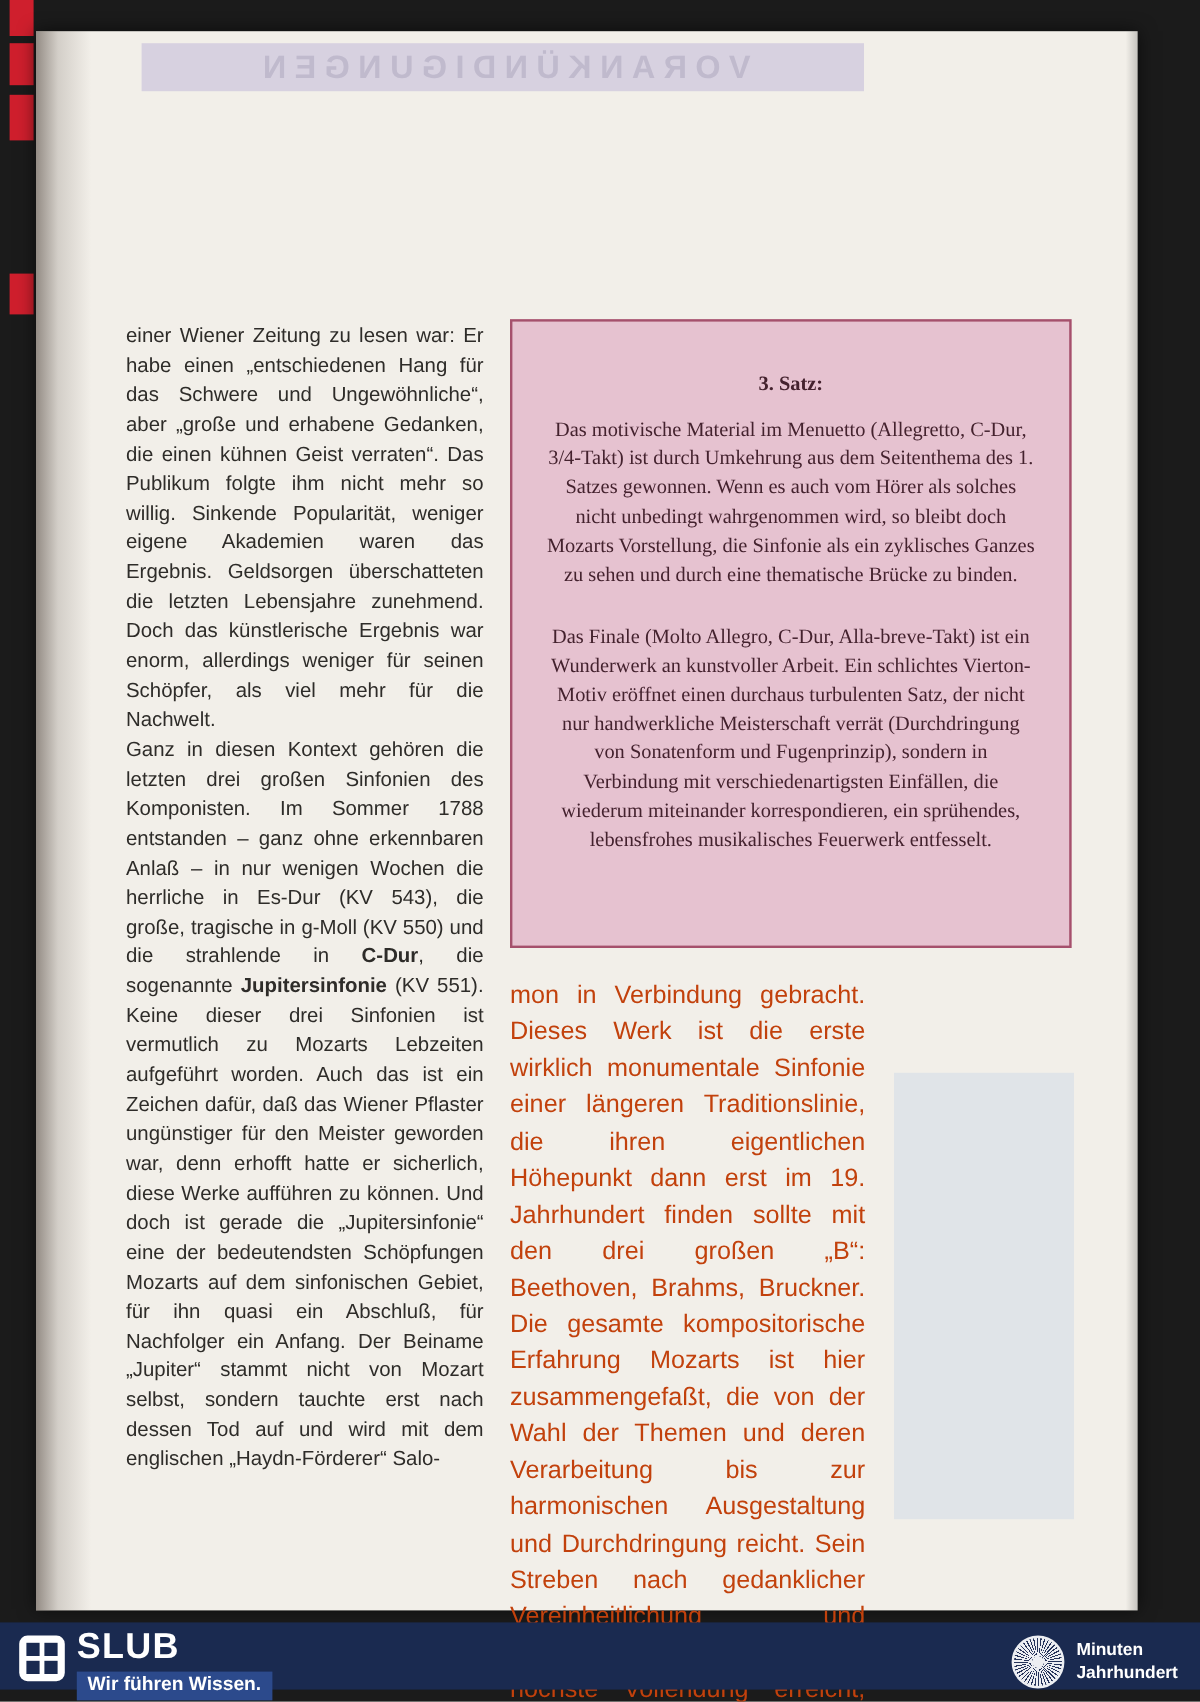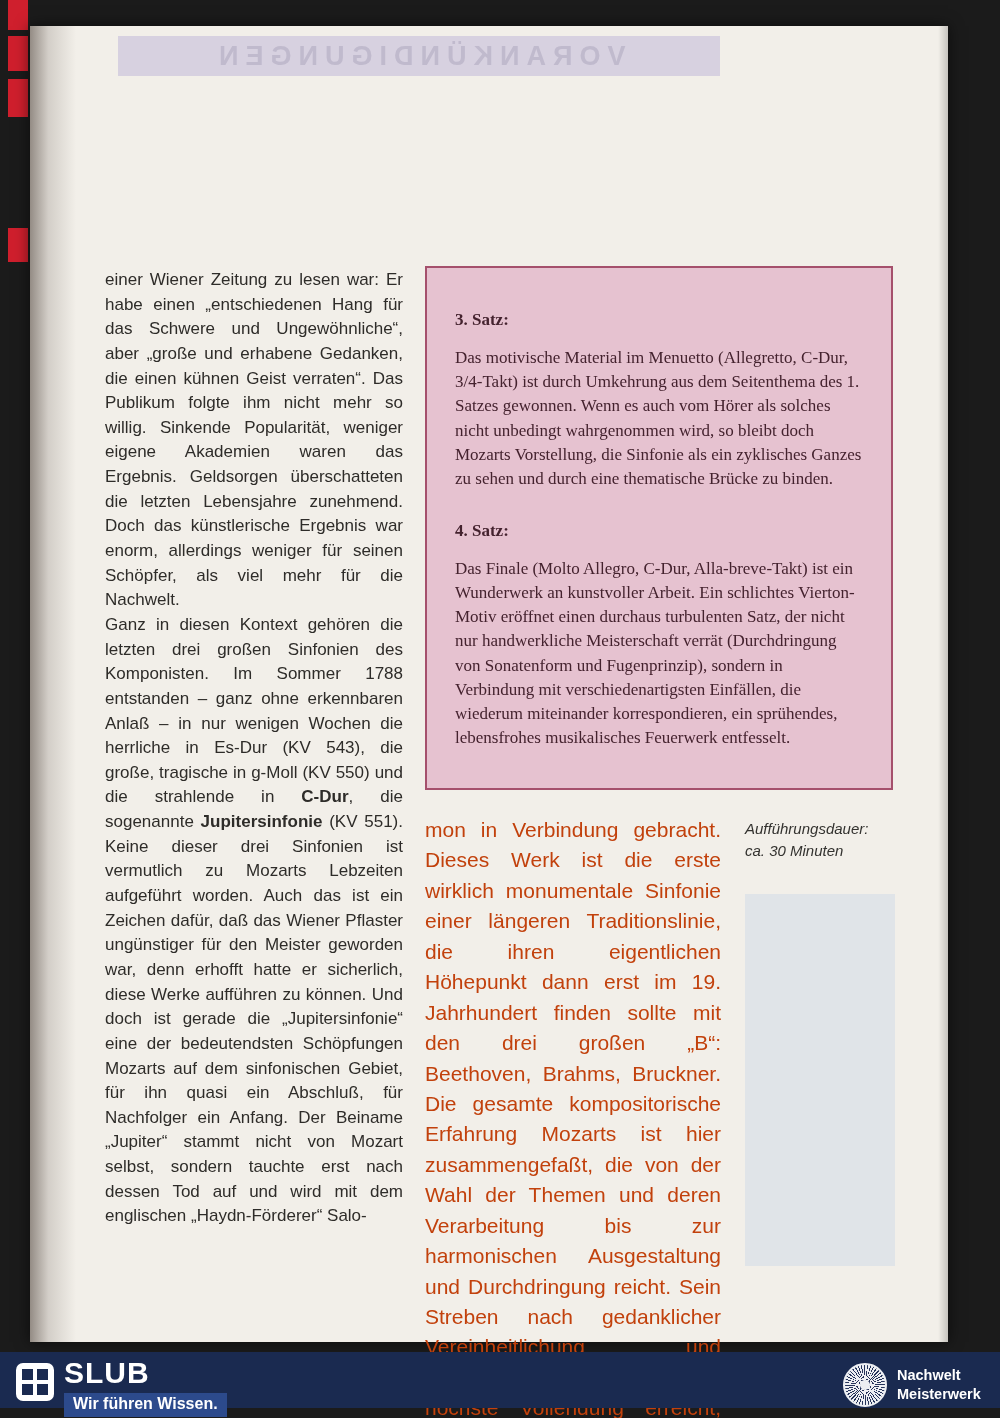--- a/index.html
+++ b/index.html
@@ -51,21 +51,21 @@
     font-size:17px; line-height:1.45; text-align:justify;
     color:#2e2c29;
   }
   .col-left p { margin:0; }
 
   
   .info-box {
     position:absolute; left:395px; top:240px; width:468px; height:524px;
     background:#e6c2d0; border:2px solid #a5506c;
     padding:40px 28px 0;
-    text-align:left;
+    text-align:center;
     font-family:"Liberation Serif", serif;
     color:#44222e; font-size:17px; line-height:1.42;
     overflow:hidden;
   }
   .box-heading { font-weight:bold; margin-bottom:14px; }
   .box-section + .box-section { margin-top:28px; }
 
   
   .col-mid {
     position:absolute; left:395px; top:789px; width:296px;
@@ -137,48 +137,43 @@
     <p>einer Wiener Zeitung zu lesen war: Er habe einen „entschiedenen Hang für das Schwere und Ungewöhnliche“, aber „große und erhabene Gedanken, die einen kühnen Geist verraten“. Das Publikum folgte ihm nicht mehr so willig. Sinkende Popularität, weniger eigene Akademien waren das Ergebnis. Geldsorgen überschatteten die letzten Lebensjahre zunehmend. Doch das künstlerische Ergebnis war enorm, allerdings weniger für seinen Schöpfer, als viel mehr für die Nachwelt.</p>
     <p><span>Ganz in diesen Kontext gehören die letzten drei großen Sinfonien des Komponisten. Im Sommer 1788 entstanden – ganz ohne erkennbaren Anlaß – in nur wenigen Wochen die herrliche in Es-Dur (KV 543), die große, tragische in g-Moll (KV 550) und die strahlende in </span><strong>C-Dur</strong><span>, die sogenannte </span><strong>Jupitersinfonie</strong><span> (KV 551). Keine dieser drei Sinfonien ist vermutlich zu Mozarts Lebzeiten aufgeführt worden. Auch das ist ein Zeichen dafür, daß das Wiener Pflaster ungünstiger für den Meister geworden war, denn erhofft hatte er sicherlich, diese Werke aufführen zu können. Und doch ist gerade die „Jupitersinfonie“ eine der bedeutendsten Schöpfungen Mozarts auf dem sinfonischen Gebiet, für ihn quasi ein Abschluß, für Nachfolger ein Anfang. Der Beiname „Jupiter“ stammt nicht von Mozart selbst, sondern tauchte erst nach dessen Tod auf und wird mit dem englischen „Haydn-Förderer“ Salo-</span></p>
   </div>
 
   <div class="info-box">
     <div class="box-section">
       <div class="box-heading">3. Satz:</div>
       <div class="box-body">Das motivische Material im Menuetto (Allegretto, C-Dur, 3/4-Takt) ist durch Umkehrung aus dem Seitenthema des 1. Satzes gewonnen. Wenn es auch vom Hörer als solches nicht unbedingt wahrgenommen wird, so bleibt doch Mozarts Vorstellung, die Sinfonie als ein zyklisches Ganzes zu sehen und durch eine thematische Brücke zu binden.</div>
     </div>
     <div class="box-section">
-      <div class="box-heading">4. Satz:</div>
       <div class="box-body">Das Finale (Molto Allegro, C-Dur, Alla-breve-Takt) ist ein Wunderwerk an kunstvoller Arbeit. Ein schlichtes Vierton-Motiv eröffnet einen durchaus turbulenten Satz, der nicht nur handwerkliche Meisterschaft verrät (Durchdringung von Sonatenform und Fugenprinzip), sondern in Verbindung mit verschiedenartigsten Einfällen, die wiederum miteinander korrespondieren, ein sprühendes, lebensfrohes musikalisches Feuerwerk entfesselt.</div>
     </div>
   </div>
 
   <div class="col-mid">
     <p>mon in Verbindung gebracht. Dieses Werk ist die erste wirklich monumentale Sinfonie einer längeren Traditionslinie, die ihren eigentlichen Höhepunkt dann erst im 19. Jahrhundert finden sollte mit den drei großen „B“: Beethoven, Brahms, Bruckner. Die gesamte kompositorische Erfahrung Mozarts ist hier zusammengefaßt, die von der Wahl der Themen und deren Verarbeitung bis zur harmonischen Ausgestaltung und Durchdringung reicht. Sein Streben nach gedanklicher Vereinheitlichung und zyklischer Geschlossenheit hat höchste Vollendung erreicht, ein Meisterwerk des Meisters, das seinesgleichen sucht.</p>
   </div>
 
-  <div class="duration">
-    <div>Aufführungsdauer:</div>
-    <div>ca. 30 Minuten</div>
-  </div>
 
   <div class="right-bleed"></div>
 
 </div>
 
 <footer>
   <div class="slub-icon">
     <svg viewBox="0 0 30 30" width="30" height="30">
       <rect x="2" y="2" width="11" height="11" fill="#1a2a50"></rect>
       <rect x="17" y="2" width="11" height="11" fill="#1a2a50"></rect>
       <rect x="2" y="17" width="11" height="11" fill="#1a2a50"></rect>
       <rect x="17" y="17" width="11" height="11" fill="#1a2a50"></rect>
     </svg>
   </div>
   <div class="slub-word">SLUB</div>
   <div class="slub-tag">Wir führen Wissen.</div>
 
   <div class="phil-logo"></div>
   <div class="phil-name">
-    <div>Nachwelt</div>
-    <div>Meisterwerk</div>
+    <div>Minuten</div>
+    <div>Jahrhundert</div>
   </div>
 </footer>
 
 </body></html>

